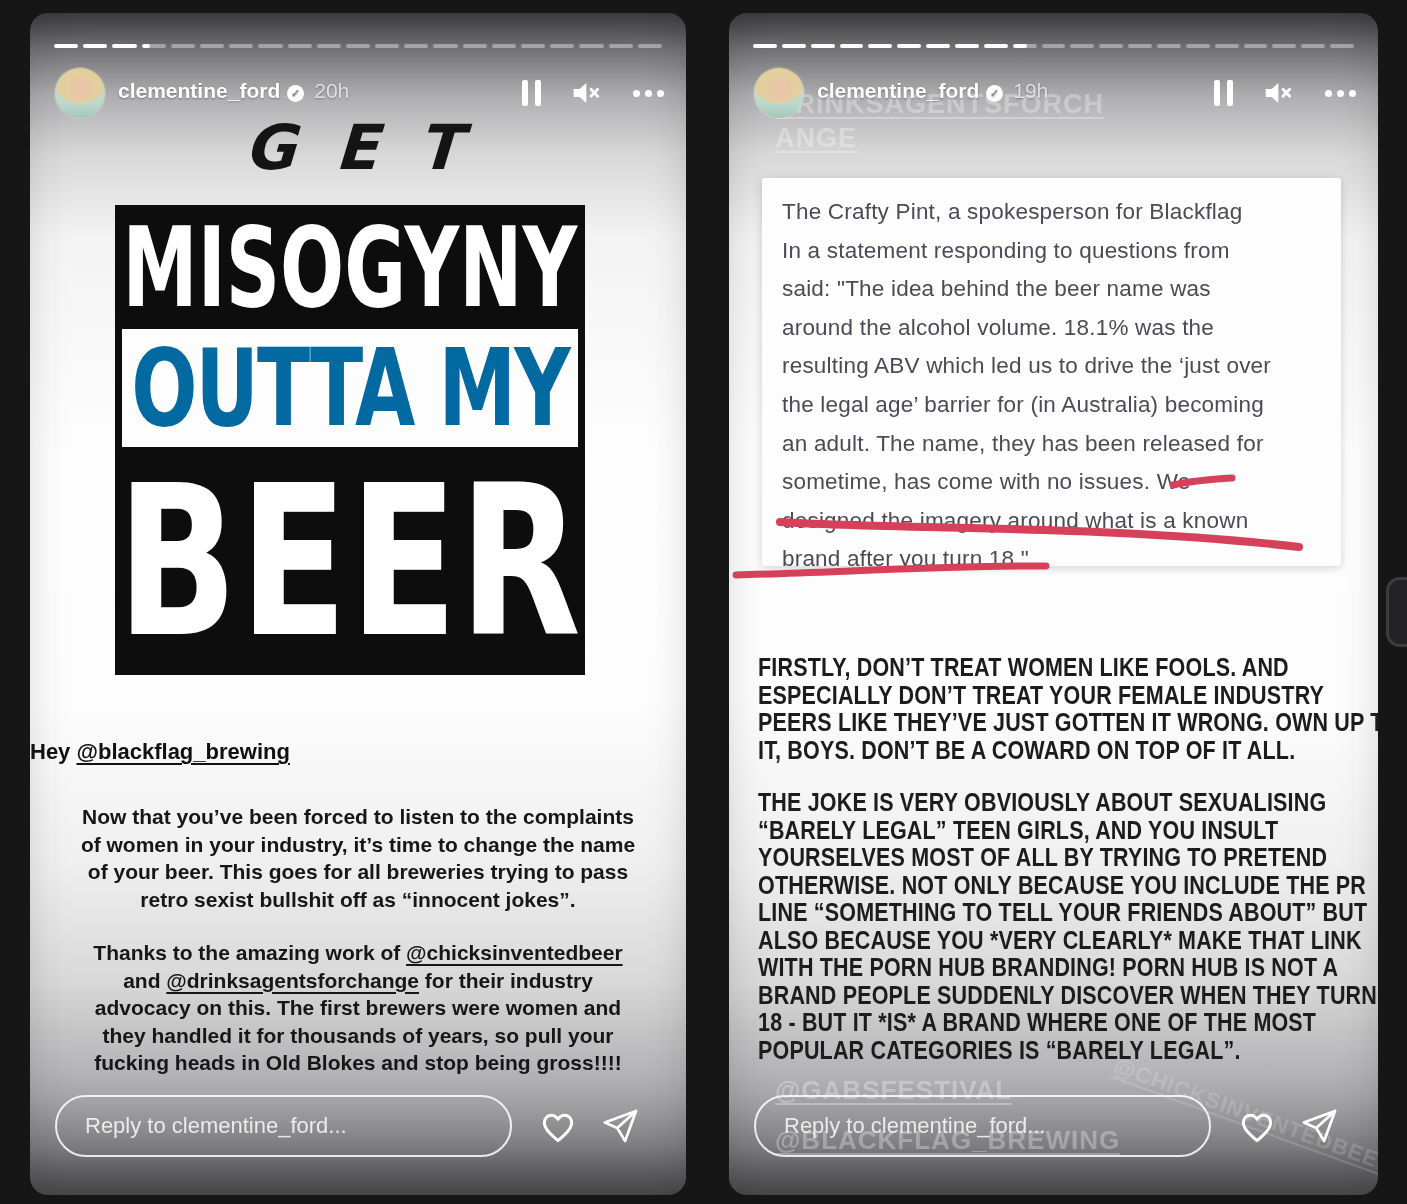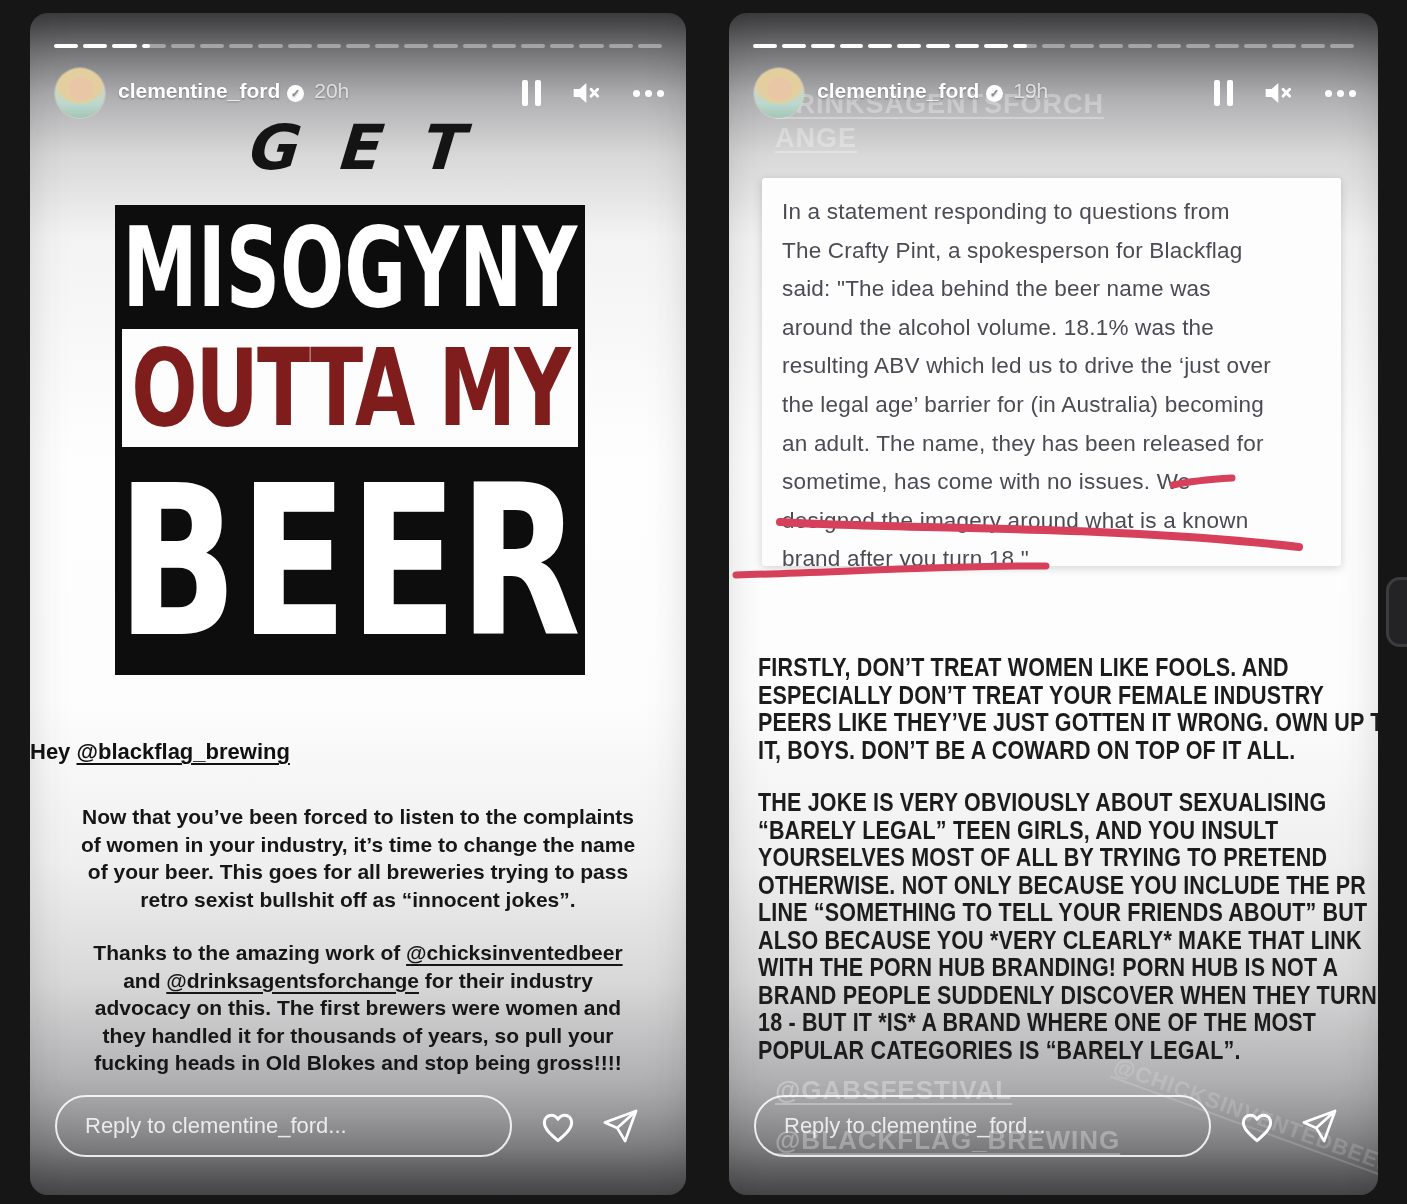--- a/index.html
+++ b/index.html
@@ -57,21 +57,21 @@
     position:absolute;left:0;right:0;top:98px;text-align:center;
     font-family:"DejaVu Sans",sans-serif;font-weight:700;font-style:italic;
     font-size:62px;letter-spacing:40px;color:#141414;transform:skewX(-6deg);
     text-indent:40px;
   }
   .meme-box{position:absolute;left:85px;top:192px;width:470px;background:#0d0d0d;}
   .meme-row{display:flex;align-items:center;justify-content:center;overflow:hidden;
     font-family:"DejaVu Sans",sans-serif;font-weight:800;}
   .meme-row.r1{height:124px;color:#fff;}
   .meme-row.r1 span{font-size:74px;letter-spacing:0px;transform:scale(1.02,1.5);}
-  .meme-row.r2{height:118px;background:#fdfdfd;color:#7f1d1d;margin:0 7px;text-align:right;}
+  .meme-row.r2{height:118px;background:#fdfdfd;color:#0369a1;margin:0 7px;text-align:right;}
   .meme-row.r2 span{font-size:78px;letter-spacing:-2px;transform:scale(1.0,1.38);}
   .meme-row.r3{height:228px;color:#fff;}
   .meme-row.r3 span{font-size:158px;letter-spacing:2px;transform:scale(1.0,1.32);}
 
   .hey-line{position:absolute;left:0;right:0;top:726px;text-align:left;
     font-size:22px;font-weight:700;color:#111;}
   .story-link{text-decoration:underline;text-underline-offset:4px;text-decoration-thickness:2px;cursor:pointer;}
 
   .para{position:absolute;left:28px;right:28px;text-align:center;
     font-size:21px;font-weight:700;color:#161616;line-height:27.5px;}
@@ -277,22 +277,22 @@
       </div>
       <div class="icon-btn dots">
           <i></i>
           <i></i>
           <i></i>
         </div>
     </div>
   </div>
 
   <div class="quote-card">
+    <div class="cline">The Crafty Pint, a spokesperson for Blackflag</div>
     <div class="cline">In a statement responding to questions from</div>
-    <div class="cline">The Crafty Pint, a spokesperson for Blackflag</div>
     <div class="cline">said: "The idea behind the beer name was</div>
     <div class="cline">around the alcohol volume. 18.1% was the</div>
     <div class="cline">resulting ABV which led us to drive the ‘just over</div>
     <div class="cline">the legal age’ barrier for (in Australia) becoming</div>
     <div class="cline">an adult. The name, they has been released for</div>
     <div class="cline">sometime, has come with no issues. We</div>
     <div class="cline">designed the imagery around what is a known</div>
     <div class="cline">brand after you turn 18."</div>
   </div>
 

